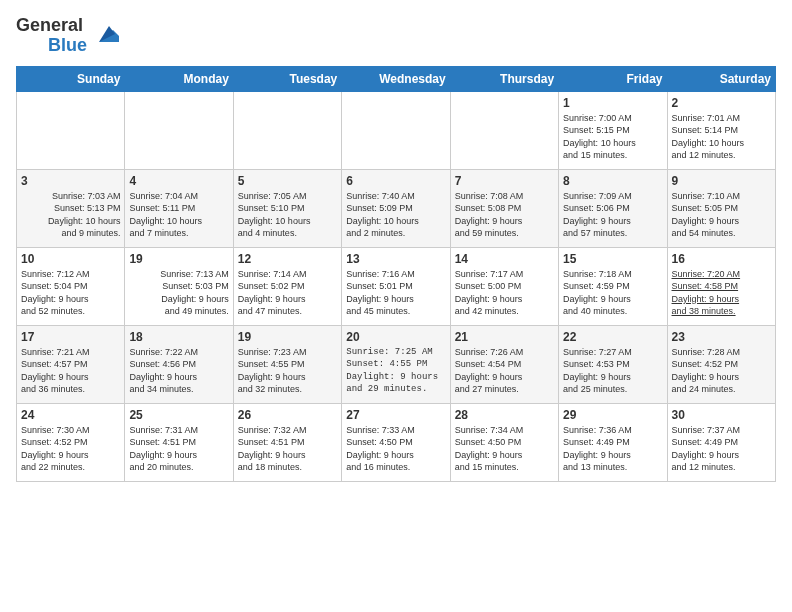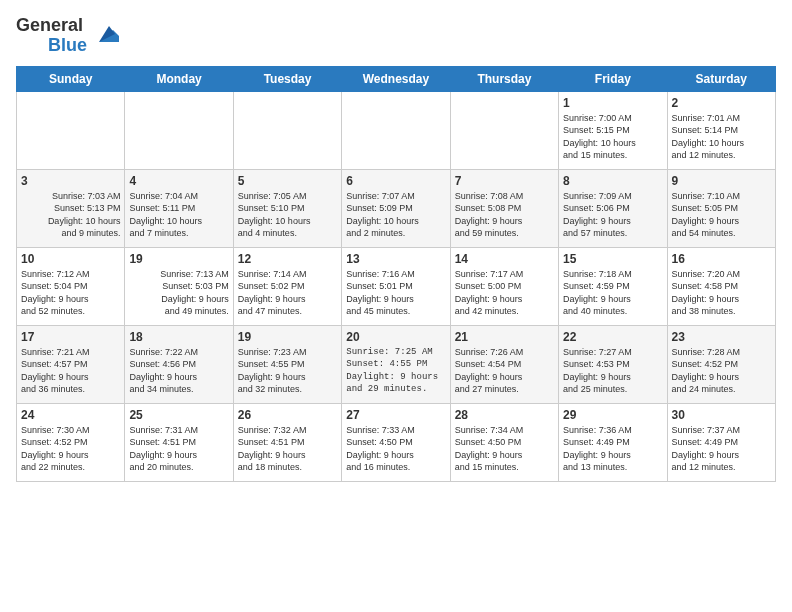--- a/index.html
+++ b/index.html
@@ -55,21 +55,21 @@
       width: 100%;
       border-collapse: collapse;
       table-layout: fixed;
     }
     thead tr th {
       background-color: #2a7abf;
       color: #fff;
       font-size: 12px;
       font-weight: bold;
       padding: 5px 4px;
-      text-align: center;
+      text-align: right;
       border: 1px solid #2a7abf;
     }
     tbody tr td {
       border: 1px solid #ccc;
       vertical-align: top;
       padding: 4px 4px 4px 4px;
       font-size: 9.5px;
       color: #333;
       height: 78px;
       background: #fff;
@@ -160,21 +160,21 @@
           </td>
           <td>
             <span class="day-num">5</span>
             <div class="day-info" style="white-space: pre-line;">Sunrise: 7:05 AM
 Sunset: 5:10 PM
 Daylight: 10 hours
 and 4 minutes.</div>
           </td>
           <td>
             <span class="day-num">6</span>
-            <div class="day-info" style="white-space: pre-line;">Sunrise: 7:07 AM
+            <div class="day-info" style="white-space: pre-line;">Sunrise: 7:40 AM
 Sunset: 5:09 PM
 Daylight: 10 hours
 and 2 minutes.</div>
           </td>
           <td>
             <span class="day-num">7</span>
             <div class="day-info" style="white-space: pre-line;">Sunrise: 7:08 AM
 Sunset: 5:08 PM
 Daylight: 9 hours
 and 59 minutes.</div>
@@ -232,21 +232,21 @@
           </td>
           <td>
             <span class="day-num">15</span>
             <div class="day-info" style="white-space: pre-line;">Sunrise: 7:18 AM
 Sunset: 4:59 PM
 Daylight: 9 hours
 and 40 minutes.</div>
           </td>
           <td>
             <span class="day-num">16</span>
-            <div class="day-info" style="white-space: pre-line;">Sunrise: 7:20 AM
+            <div class="day-info" style="white-space: pre-line; text-decoration: underline;">Sunrise: 7:20 AM
 Sunset: 4:58 PM
 Daylight: 9 hours
 and 38 minutes.</div>
           </td>
         </tr>
         <tr>
           <td>
             <span class="day-num">17</span>
             <div class="day-info" style="white-space: pre-line;">Sunrise: 7:21 AM
 Sunset: 4:57 PM

